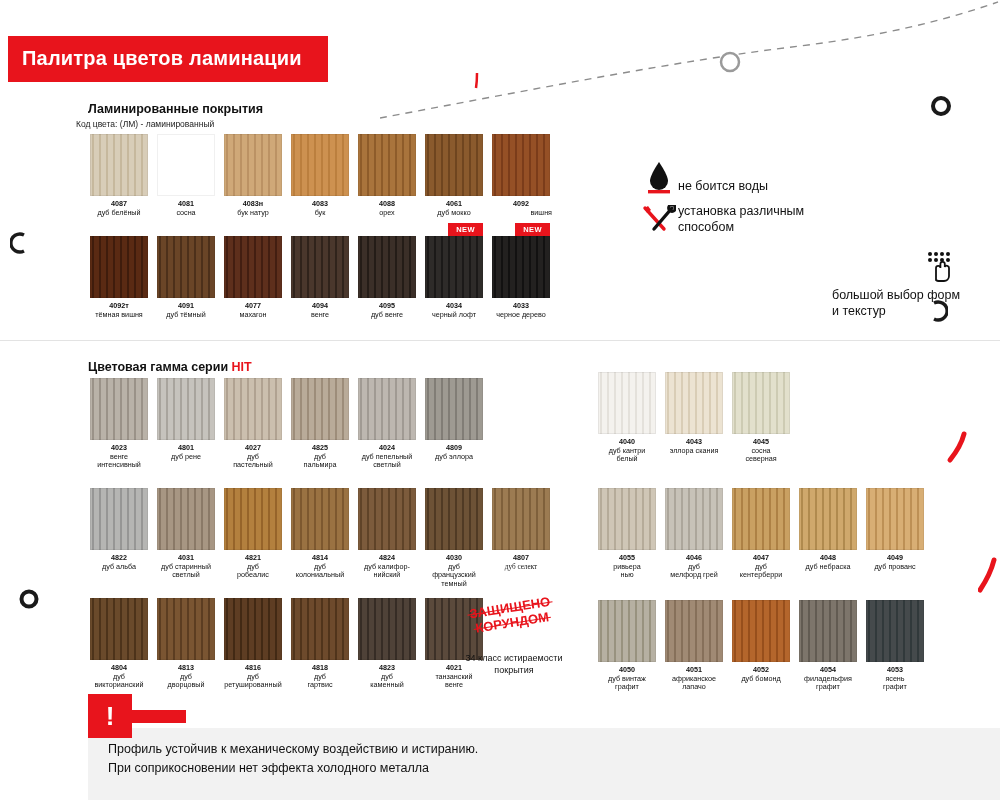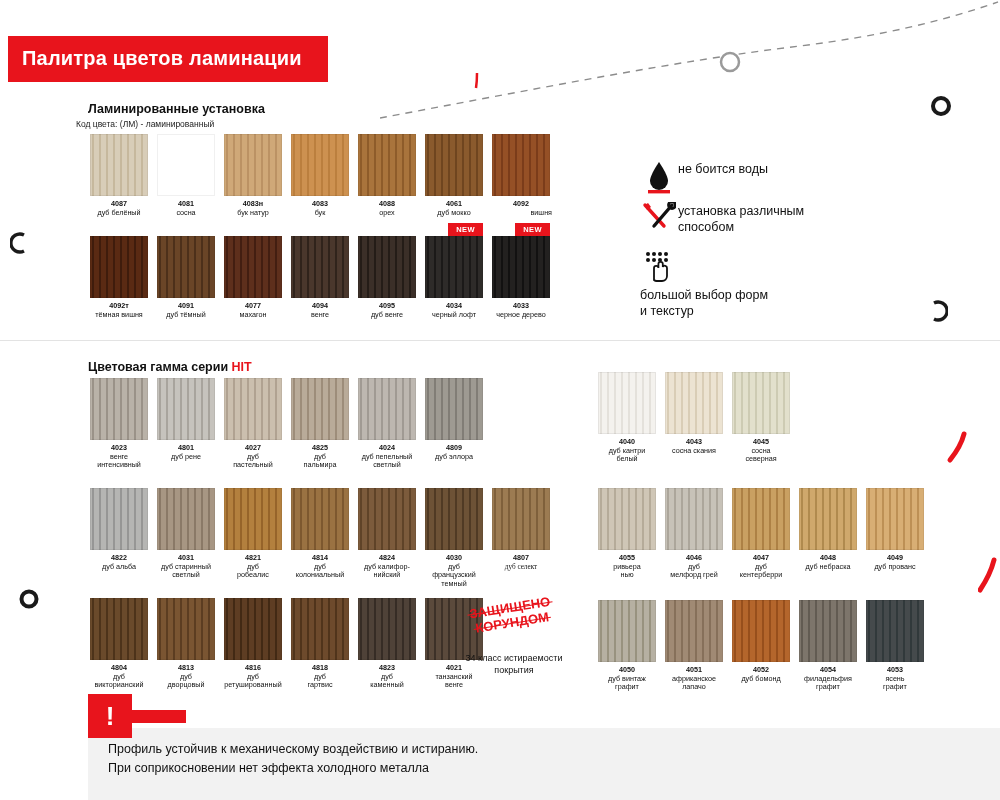--- a/index.html
+++ b/index.html
@@ -59,21 +59,21 @@
   .cap b{font-weight:bold;}
   .badge-new{
     position:absolute;top:-13px;right:0;
     background:#e8141c;color:#fff;
     font-size:7.5px;font-weight:bold;
     padding:2px 8px;
     letter-spacing:.4px;
   }
 
   
-  .feat{position:absolute;display:flex;align-items:flex-start;}
+  .feat{position:absolute;display:flex;align-items:flex-end;}
   .feat .ico{width:38px;flex:0 0 38px;display:flex;justify-content:center;align-items:center;}
   .feat .txt{font-size:12.5px;line-height:16px;color:#111;padding-top:1px;}
 
   
   .korund{
     position:absolute;
     transform:rotate(-9deg);
     color:#e8141c;font-weight:bold;font-size:13px;
     line-height:15px;text-align:center;
   }
@@ -136,21 +136,21 @@
       <circle cx="11" cy="11" r="7.5" fill="none" stroke="#1a1a1a" stroke-width="4"></circle>
     </svg>
   <svg class="deco" style="left:470px;top:70px;" width="14" height="22">
       <path d="M6,18 C7,12 7,8 7,3" fill="none" stroke="#e8141c" stroke-width="2.5"></path>
     </svg>
 
   <div class="title-bar">Палитра цветов ламинации</div>
 
   <div class="divider"></div>
 
-  <div class="sec-head" style="left:88px;top:102px;">Ламинированные установка</div>
+  <div class="sec-head" style="left:88px;top:102px;">Ламинированные покрытия</div>
   <div class="sec-sub" style="left:76px;top:119px;">Код цвета: (ЛМ) - ламинированный</div>
 
   <div class="grid" id="lam-row1" style="left:88px;top:134px;gap:5px;">
       <div class="cell">
         <div class="sw" style="background: repeating-linear-gradient(90deg, rgb(216, 205, 184) 0px, rgb(216, 205, 184) 2px, rgb(198, 184, 157) 2px, rgb(198, 184, 157) 4px, rgb(216, 205, 184) 4px, rgb(216, 205, 184) 7px);"></div>
         <div class="cap"><b>4087</b><div style="white-space: pre-line;">дуб белёный</div></div>
       </div>
       <div class="cell">
         <div class="sw"></div>
         <div class="cap"><b>4081</b><div style="white-space: pre-line;">сосна</div></div>
@@ -363,21 +363,21 @@
 покрытия</div>
 
   <div class="grid" id="right-row1" style="left:596px;top:372px;gap:5px;">
       <div class="cell">
         <div class="sw" style="background: repeating-linear-gradient(90deg, rgb(244, 242, 238) 0px, rgb(244, 242, 238) 2px, rgb(228, 225, 219) 2px, rgb(228, 225, 219) 4px, rgb(244, 242, 238) 4px, rgb(244, 242, 238) 7px);"></div>
         <div class="cap"><b>4040</b><div style="white-space: pre-line;">дуб кантри
 белый</div></div>
       </div>
       <div class="cell">
         <div class="sw" style="background: repeating-linear-gradient(90deg, rgb(236, 227, 210) 0px, rgb(236, 227, 210) 2px, rgb(217, 205, 182) 2px, rgb(217, 205, 182) 4px, rgb(236, 227, 210) 4px, rgb(236, 227, 210) 7px);"></div>
-        <div class="cap"><b>4043</b><div style="white-space: pre-line;">сосна скания</div></div>
+        <div class="cap"><b>4043</b><div style="white-space: pre-line;">эллора скания</div></div>
       </div>
       <div class="cell">
         <div class="sw" style="background: repeating-linear-gradient(90deg, rgb(226, 224, 204) 0px, rgb(226, 224, 204) 2px, rgb(205, 203, 179) 2px, rgb(205, 203, 179) 4px, rgb(226, 224, 204) 4px, rgb(226, 224, 204) 7px);"></div>
         <div class="cap"><b>4045</b><div style="white-space: pre-line;">сосна
 северная</div></div>
       </div>
     </div>
   <div class="grid" id="right-row2" style="left:596px;top:488px;gap:5px;">
       <div class="cell">
         <div class="sw" style="background: repeating-linear-gradient(90deg, rgb(207, 198, 182) 0px, rgb(207, 198, 182) 2px, rgb(181, 171, 153) 2px, rgb(181, 171, 153) 4px, rgb(207, 198, 182) 4px, rgb(207, 198, 182) 7px);"></div>

